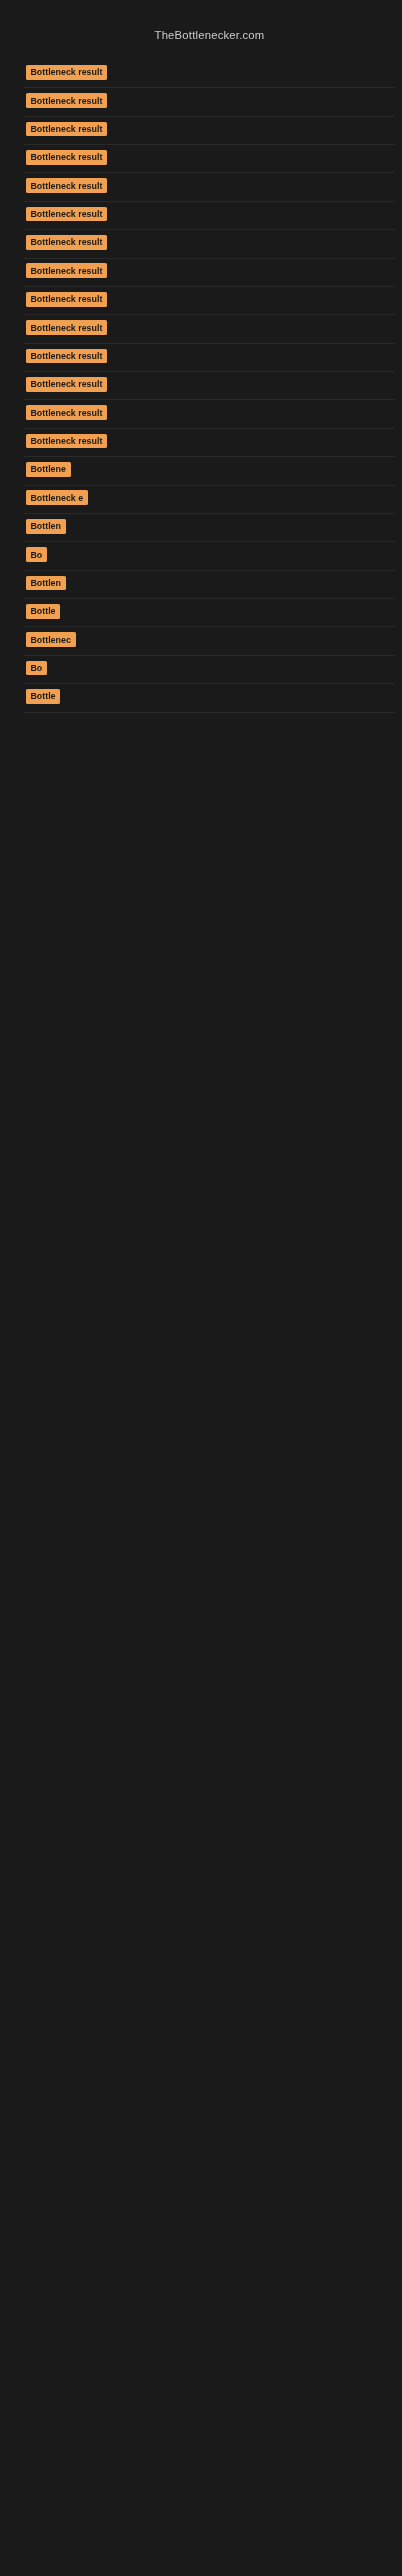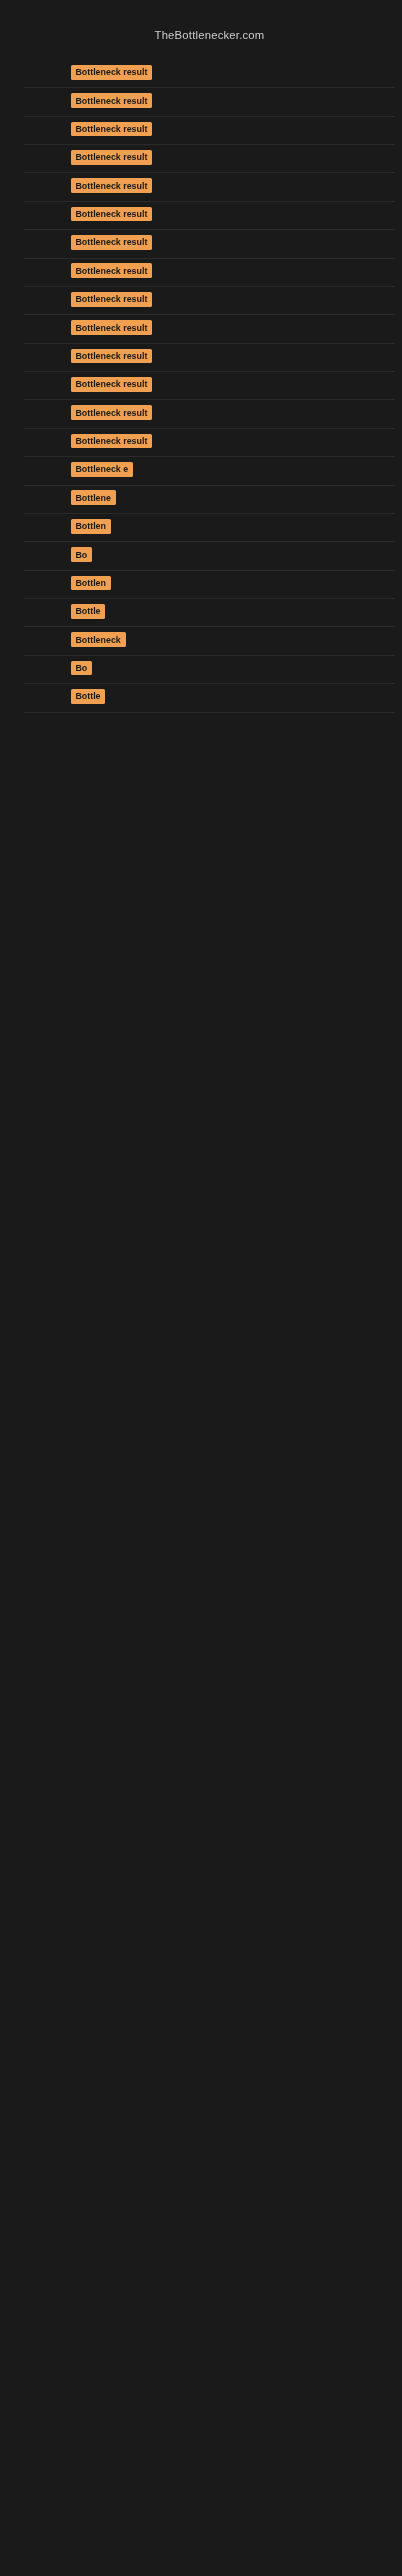--- a/index.html
+++ b/index.html
@@ -33,21 +33,20 @@
     .bottleneck-badge {
       display: inline-block;
       background-color: #f0a050;
       color: #1a1a1a;
       font-size: 8.9px;
       font-weight: bold;
       padding: 2.4px 4.8px;
       border-radius: 1.6px;
       white-space: nowrap;
       overflow: hidden;
-      margin-left: 45px;
     }
   </style>
 </head>
 <body>
 
 <div>
   <div class="site-title">TheBottlenecker.com</div>
 </div>
 
 <div id="list-container">
@@ -58,23 +57,23 @@
     <div class="bottleneck-item"><span class="bottleneck-badge" style="max-width: 97px;">Bottleneck result</span></div>
     <div class="bottleneck-item"><span class="bottleneck-badge" style="max-width: 97px;">Bottleneck result</span></div>
     <div class="bottleneck-item"><span class="bottleneck-badge" style="max-width: 97px;">Bottleneck result</span></div>
     <div class="bottleneck-item"><span class="bottleneck-badge" style="max-width: 97px;">Bottleneck result</span></div>
     <div class="bottleneck-item"><span class="bottleneck-badge" style="max-width: 97px;">Bottleneck result</span></div>
     <div class="bottleneck-item"><span class="bottleneck-badge" style="max-width: 97px;">Bottleneck result</span></div>
     <div class="bottleneck-item"><span class="bottleneck-badge" style="max-width: 97px;">Bottleneck result</span></div>
     <div class="bottleneck-item"><span class="bottleneck-badge" style="max-width: 97px;">Bottleneck result</span></div>
     <div class="bottleneck-item"><span class="bottleneck-badge" style="max-width: 97px;">Bottleneck result</span></div>
     <div class="bottleneck-item"><span class="bottleneck-badge" style="max-width: 97px;">Bottleneck result</span></div>
+    <div class="bottleneck-item"><span class="bottleneck-badge" style="max-width: 58px;">Bottlene</span></div>
     <div class="bottleneck-item"><span class="bottleneck-badge" style="max-width: 71px;">Bottleneck e</span></div>
-    <div class="bottleneck-item"><span class="bottleneck-badge" style="max-width: 58px;">Bottlene</span></div>
     <div class="bottleneck-item"><span class="bottleneck-badge" style="max-width: 52px;">Bottlen</span></div>
     <div class="bottleneck-item"><span class="bottleneck-badge" style="max-width: 22.5px;">Bo</span></div>
     <div class="bottleneck-item"><span class="bottleneck-badge" style="max-width: 52px;">Bottlen</span></div>
     <div class="bottleneck-item"><span class="bottleneck-badge" style="max-width: 42px;">Bottle</span></div>
-    <div class="bottleneck-item"><span class="bottleneck-badge" style="max-width: 63px;">Bottleneck</span></div>
+    <div class="bottleneck-item"><span class="bottleneck-badge" style="max-width: 63px;">Bottlenec</span></div>
     <div class="bottleneck-item"><span class="bottleneck-badge" style="max-width: 22.5px;">Bo</span></div>
     <div class="bottleneck-item"><span class="bottleneck-badge" style="max-width: 42px;">Bottle</span></div>
   </div>
 
 
 </body></html>

